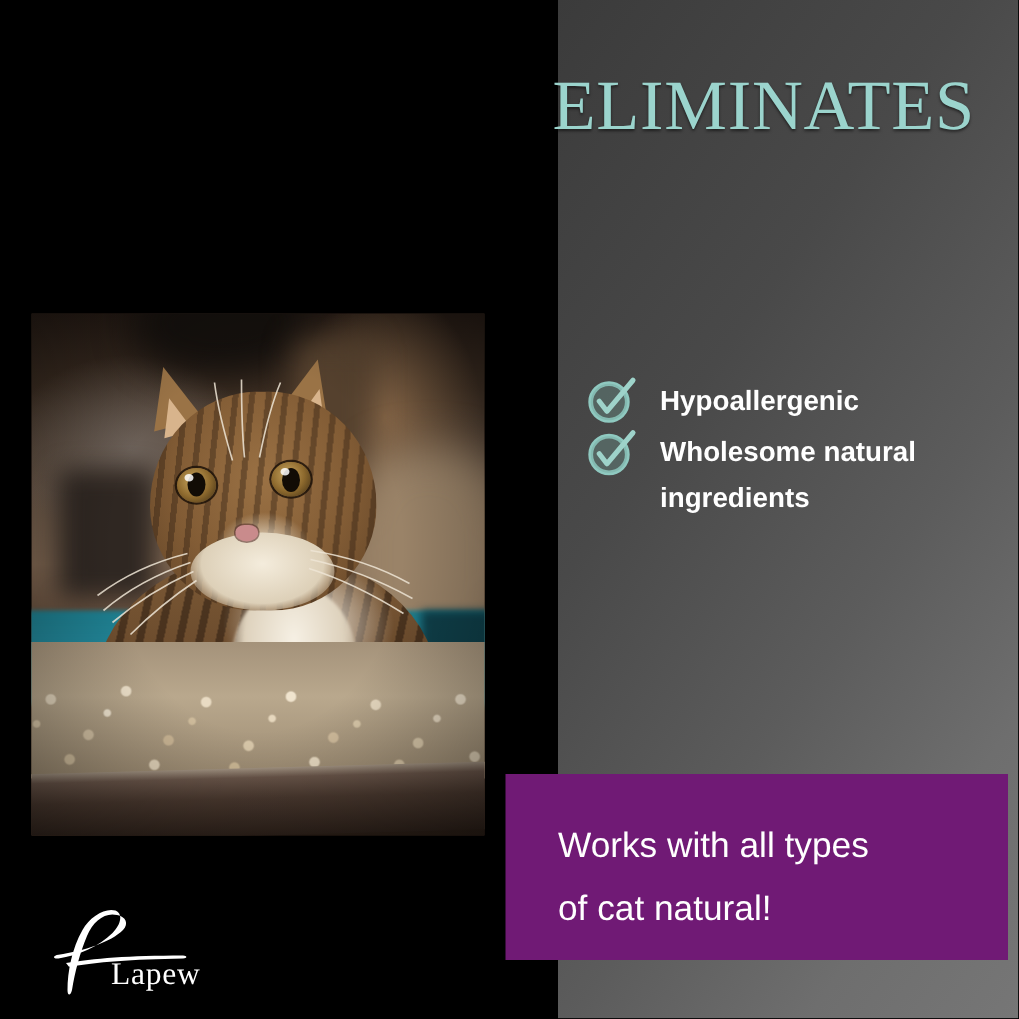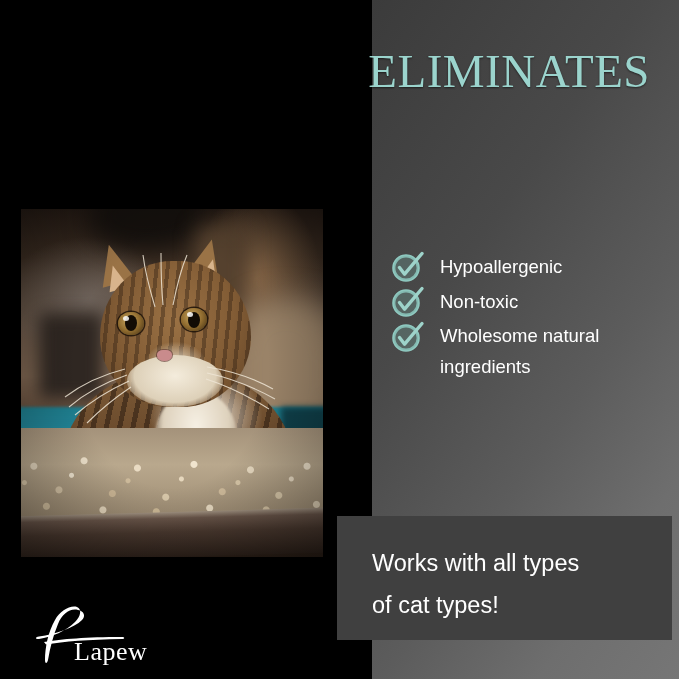--- a/index.html
+++ b/index.html
@@ -51,20 +51,21 @@
   .bullets {
     position: absolute;
     left: 391px;
     top: 250px;
     width: 280px;
   }
   .bullet-row {
     display: flex;
     align-items: flex-start;
     margin-bottom: 1px;
+    font-weight: bold;
   }
   .bullet-icon {
     flex: 0 0 auto;
     width: 34px;
     height: 34px;
     margin-right: 15px;
     position: relative;
     top: -1px;
   }
   .bullet-icon svg { display: block; width: 34px; height: 34px; overflow: visible; }
@@ -76,21 +77,21 @@
   }
   .bullet-text.two-line { line-height: 31px; }
 
   
   .callout {
     position: absolute;
     left: 337px;
     top: 516px;
     width: 335px;
     height: 124px;
-    background: #404040;
+    background: #701a75;
     box-sizing: border-box;
     padding: 26px 0 0 35px;
   }
   .callout-text {
     font-size: 23.5px;
     line-height: 42px;
     color: #ffffff;
     font-family: "Liberation Sans", sans-serif;
   }
   .callout-text span { display: block; }
@@ -304,21 +305,21 @@
     top: 604px;
     width: 140px;
     height: 62px;
   }
   .logo svg { display: block; overflow: visible; }
   .logo-word {
     position: absolute;
     left: 48px;
     top: 33px;
     font-family: "Liberation Serif", "DejaVu Serif", serif;
-    font-size: 26px;
+    font-size: 21px;
     letter-spacing: 0.5px;
     color: #ffffff;
   }
 </style>
 </head>
 <body>
 
 <div id="ad">
 
   <div class="bg-gray"></div>
@@ -334,49 +335,39 @@
       <span class="bullet-icon">
         <svg viewBox="0 0 34 34">
           <circle cx="15" cy="19" r="12.2" fill="none" stroke="#8fc9c0" stroke-width="3.2"></circle>
           <circle cx="15" cy="19" r="12.2" fill="#6f9d96" opacity="0.35"></circle>
           <path d="M8.5 18.5 L13.6 25.2 L31 4.5" fill="none" stroke="#9ed3ca" stroke-width="3.4" stroke-linecap="round" stroke-linejoin="round"></path>
         </svg>
       </span>
       <span class="bullet-text">Hypoallergenic</span>
     </div>
 
-    <div class="bullet-row">
-      <span class="bullet-icon">
-        <svg viewBox="0 0 34 34">
-          <circle cx="15" cy="19" r="12.2" fill="none" stroke="#8fc9c0" stroke-width="3.2"></circle>
-          <circle cx="15" cy="19" r="12.2" fill="#6f9d96" opacity="0.35"></circle>
-          <path d="M8.5 18.5 L13.6 25.2 L31 4.5" fill="none" stroke="#9ed3ca" stroke-width="3.4" stroke-linecap="round" stroke-linejoin="round"></path>
-        </svg>
-      </span>
-      <span class="bullet-text">Non-toxic</span>
-    </div>
 
     <div class="bullet-row">
       <span class="bullet-icon">
         <svg viewBox="0 0 34 34">
           <circle cx="15" cy="19" r="12.2" fill="none" stroke="#8fc9c0" stroke-width="3.2"></circle>
           <circle cx="15" cy="19" r="12.2" fill="#6f9d96" opacity="0.35"></circle>
           <path d="M8.5 18.5 L13.6 25.2 L31 4.5" fill="none" stroke="#9ed3ca" stroke-width="3.4" stroke-linecap="round" stroke-linejoin="round"></path>
         </svg>
       </span>
       <span class="bullet-text two-line">Wholesome natural ingredients</span>
     </div>
 
 
   </div>
 
   <div class="callout">
     <div class="callout-text">
       <span>Works with all types</span>
-      <span>of cat types!</span>
+      <span>of cat natural!</span>
     </div>
   </div>
 
   <div class="photo">
     <div class="photo-inner">
       <div class="room"></div>
       <div class="room-dark-top"></div>
       <div class="room-blob1"></div>
       <div class="room-blob2"></div>
       <div class="room-light"></div>

